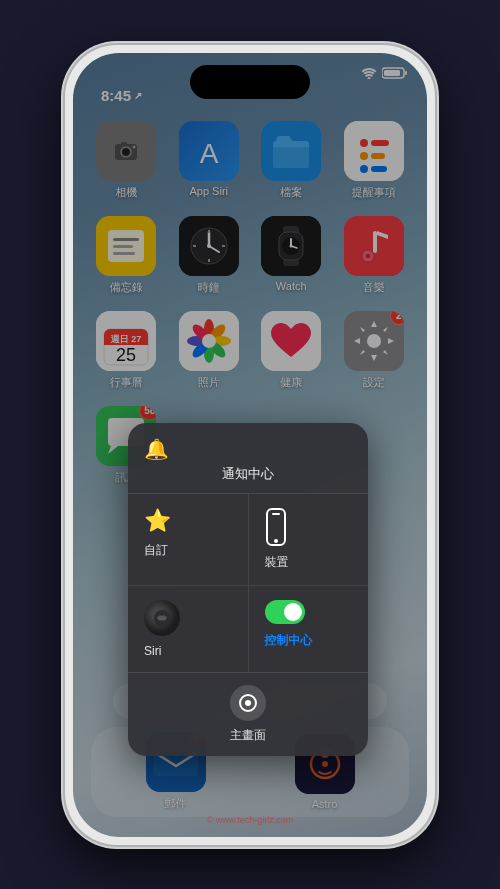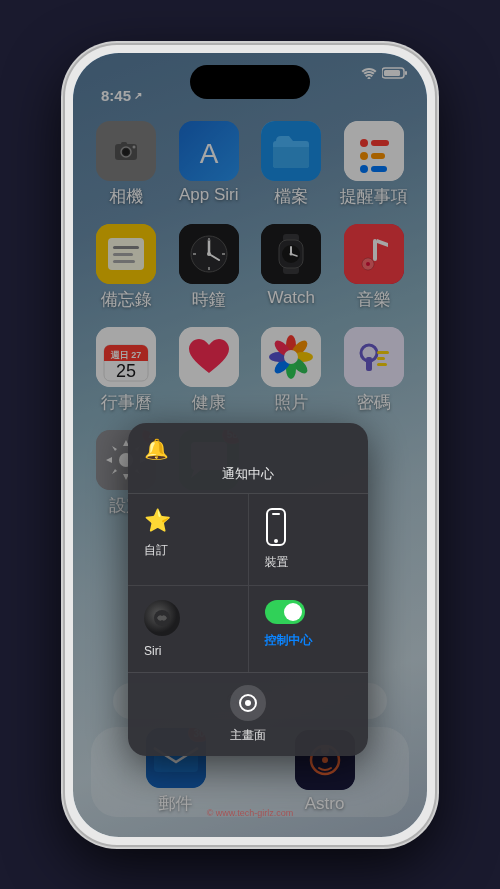--- a/index.html
+++ b/index.html
@@ -135,21 +135,21 @@
       border-radius: 14px;
       display: flex;
       align-items: center;
       justify-content: center;
       font-size: 28px;
       position: relative;
       overflow: hidden;
     }
 
     .app-label {
-      font-size: 17px;
+      font-size: 11px;
       color: #fff;
       text-align: center;
       text-shadow: 0 1px 3px rgba(0,0,0,0.5);
       font-weight: 400;
     }
 
     .badge {
       position: absolute;
       top: -4px;
       right: -4px;
@@ -341,21 +341,21 @@
       justify-content: center;
     }
     .context-home-label {
       font-size: 12px;
       color: rgba(255,255,255,0.85);
     }
 
     
     .watermark {
       position: absolute;
-      bottom: 19px;
+      bottom: 12px;
       left: 50%;
       transform: translateX(-50%);
       font-size: 9px;
       color: rgba(180,60,60,0.7);
       white-space: nowrap;
       z-index: 100;
     }
 
     
     svg { display: block; }
@@ -514,30 +514,20 @@
           <svg width="60" height="60" viewBox="0 0 60 60">
             <rect width="60" height="60" rx="14" fill="#fff"></rect>
             <rect x="8" y="18" width="44" height="36" rx="6" fill="#fff" stroke="#e0e0e0" stroke-width="1"></rect>
             <rect x="8" y="18" width="44" height="16" rx="6" fill="#ff3b30"></rect>
             <rect x="8" y="26" width="44" height="8" fill="#ff3b30"></rect>
             <text x="30" y="31" text-anchor="middle" font-size="9" fill="white" font-weight="600">週日 27</text>
             <text x="30" y="50" text-anchor="middle" font-size="18" fill="#1c1c1e" font-weight="300">25</text>
           </svg>
         </div>
         <span class="app-label">行事曆</span>
-      </div>
-
-      <div class="app-item">
-        <div class="app-icon icon-health">
-          <svg width="60" height="60" viewBox="0 0 60 60">
-            <rect width="60" height="60" rx="14" fill="#fff"></rect>
-            <path d="M30 46 C20 38 10 30 10 22 C10 16 15 12 20 12 C24 12 27 14 30 18 C33 14 36 12 40 12 C45 12 50 16 50 22 C50 30 40 38 30 46Z" fill="#ff2d55"></path>
-          </svg>
-        </div>
-        <span class="app-label">健康</span>
       </div>
 
       <div class="app-item">
         <div class="app-icon icon-photos">
           <svg width="60" height="60" viewBox="0 0 60 60">
             <rect width="60" height="60" rx="14" fill="#fff"></rect>
             <g transform="translate(30,30)">
               <ellipse cx="0" cy="-12" rx="5" ry="10" fill="#ff3b30" transform="rotate(0)"></ellipse>
               <ellipse cx="0" cy="-12" rx="5" ry="10" fill="#ff9500" transform="rotate(45)"></ellipse>
               <ellipse cx="0" cy="-12" rx="5" ry="10" fill="#ffcc00" transform="rotate(90)"></ellipse>
@@ -547,32 +537,29 @@
               <ellipse cx="0" cy="-12" rx="5" ry="10" fill="#5856d6" transform="rotate(270)"></ellipse>
               <ellipse cx="0" cy="-12" rx="5" ry="10" fill="#ff2d55" transform="rotate(315)"></ellipse>
               <circle cx="0" cy="0" r="7" fill="#fff"></circle>
             </g>
           </svg>
         </div>
         <span class="app-label">照片</span>
       </div>
 
       <div class="app-item">
-        <div class="app-icon icon-passwords">
-          <svg width="60" height="60" viewBox="0 0 60 60">
-            <rect width="60" height="60" rx="14" fill="#f0ecff"></rect>
-            <circle cx="25" cy="26" r="8" fill="none" stroke="#6b5dcc" stroke-width="3"></circle>
-            <rect x="22" y="30" width="6" height="14" rx="2" fill="#6b5dcc"></rect>
-            <rect x="33" y="24" width="12" height="3" rx="1.5" fill="#ffd60a"></rect>
-            <rect x="33" y="30" width="8" height="3" rx="1.5" fill="#ffd60a"></rect>
-            <rect x="33" y="36" width="10" height="3" rx="1.5" fill="#ffd60a"></rect>
-          </svg>
-        </div>
-        <span class="app-label">密碼</span>
-      </div>
+        <div class="app-icon icon-health">
+          <svg width="60" height="60" viewBox="0 0 60 60">
+            <rect width="60" height="60" rx="14" fill="#fff"></rect>
+            <path d="M30 46 C20 38 10 30 10 22 C10 16 15 12 20 12 C24 12 27 14 30 18 C33 14 36 12 40 12 C45 12 50 16 50 22 C50 30 40 38 30 46Z" fill="#ff2d55"></path>
+          </svg>
+        </div>
+        <span class="app-label">健康</span>
+      </div>
+
 
       <div class="app-item">
         <div class="app-icon icon-settings" style="position:relative;">
           <svg width="60" height="60" viewBox="0 0 60 60">
             <rect width="60" height="60" rx="14" fill="#8e8e93"></rect>
             <g fill="#fff" transform="translate(30,30)">
               <circle r="7"></circle>
               <path d="M0 -20 L3 -14 L-3 -14Z M0 20 L3 14 L-3 14Z M-20 0 L-14 -3 L-14 3Z M20 0 L14 -3 L14 3Z M-14 -14 L-9 -11 L-11 -9Z M14 14 L9 11 L11 9Z M14 -14 L11 -9 L9 -11Z M-14 14 L-11 9 L-9 11Z" stroke="none"></path>
             </g>
           </svg>

